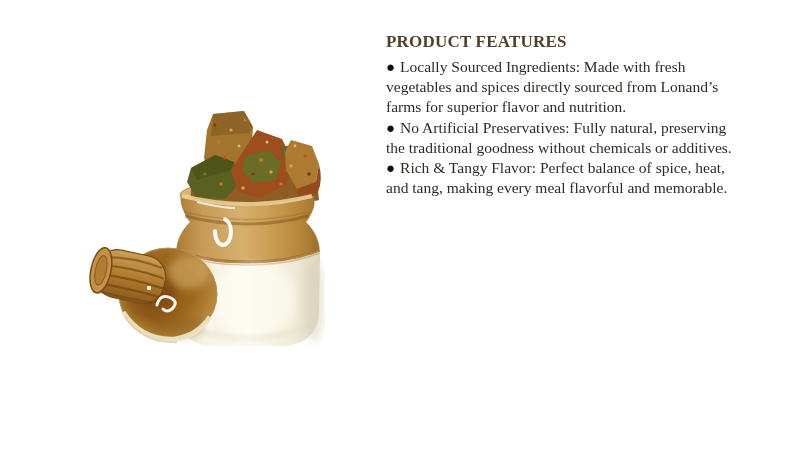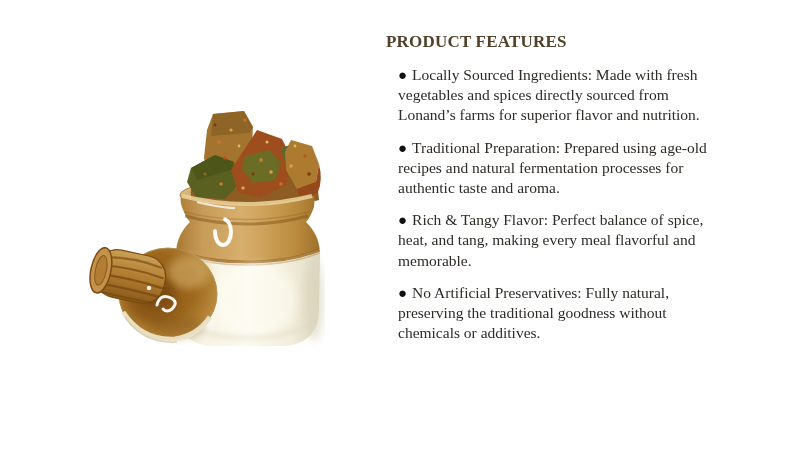--- a/index.html
+++ b/index.html
@@ -25,21 +25,21 @@
   .features h2{
     margin:0 0 4px 0;
     font-family:"Liberation Serif", serif;
     font-size:17px;
     line-height:22px;
     font-weight:bold;
     letter-spacing:.2px;
     color:#52402a;
   }
   .item{
-    margin:12px;
+    margin:0;
     font-size:15.5px;
     line-height:20.2px;
     color:#2e2b27;
   }
   .bullet{
     display:inline-block;
     margin-right:5px;
     font-size:15px;
     color:#111111;
     transform:translateY(-0.5px);
@@ -169,18 +169,17 @@
 
         <path d="M72 205 q3 -12 14 -7 q8 4 1 11 q-5 4 -9 0" fill="none" stroke="#ffffff" stroke-width="3" stroke-linecap="round" opacity=".95"></path>
         <circle cx="64" cy="188" r="2.2" fill="#ffffff" opacity=".9"></circle>
       </g>
     </svg>
   </figure>
 
   <section class="features">
     <h2>PRODUCT FEATURES</h2>
     <p class="item"><span class="bullet">●</span><span>Locally Sourced Ingredients: Made with fresh vegetables and spices directly sourced from Lonand’s farms for superior flavor and nutrition.</span></p>
-    <p class="item"><span class="bullet">●</span><span>Traditional Preparation: Prepared using age-old recipes and natural fermentation processes for authentic taste and aroma.</span></p>
+    <p class="item"><span class="bullet">●</span><span>No Artificial Preservatives: Fully natural, preserving the traditional goodness without chemicals or additives.</span></p>
     <p class="item"><span class="bullet">●</span><span>Rich &amp; Tangy Flavor: Perfect balance of spice, heat, and tang, making every meal flavorful and memorable.</span></p>
-    <p class="item"><span class="bullet">●</span><span>No Artificial Preservatives: Fully natural, preserving the traditional goodness without chemicals or additives.</span></p>
   </section>
 
 </main>
 
 </body></html>

